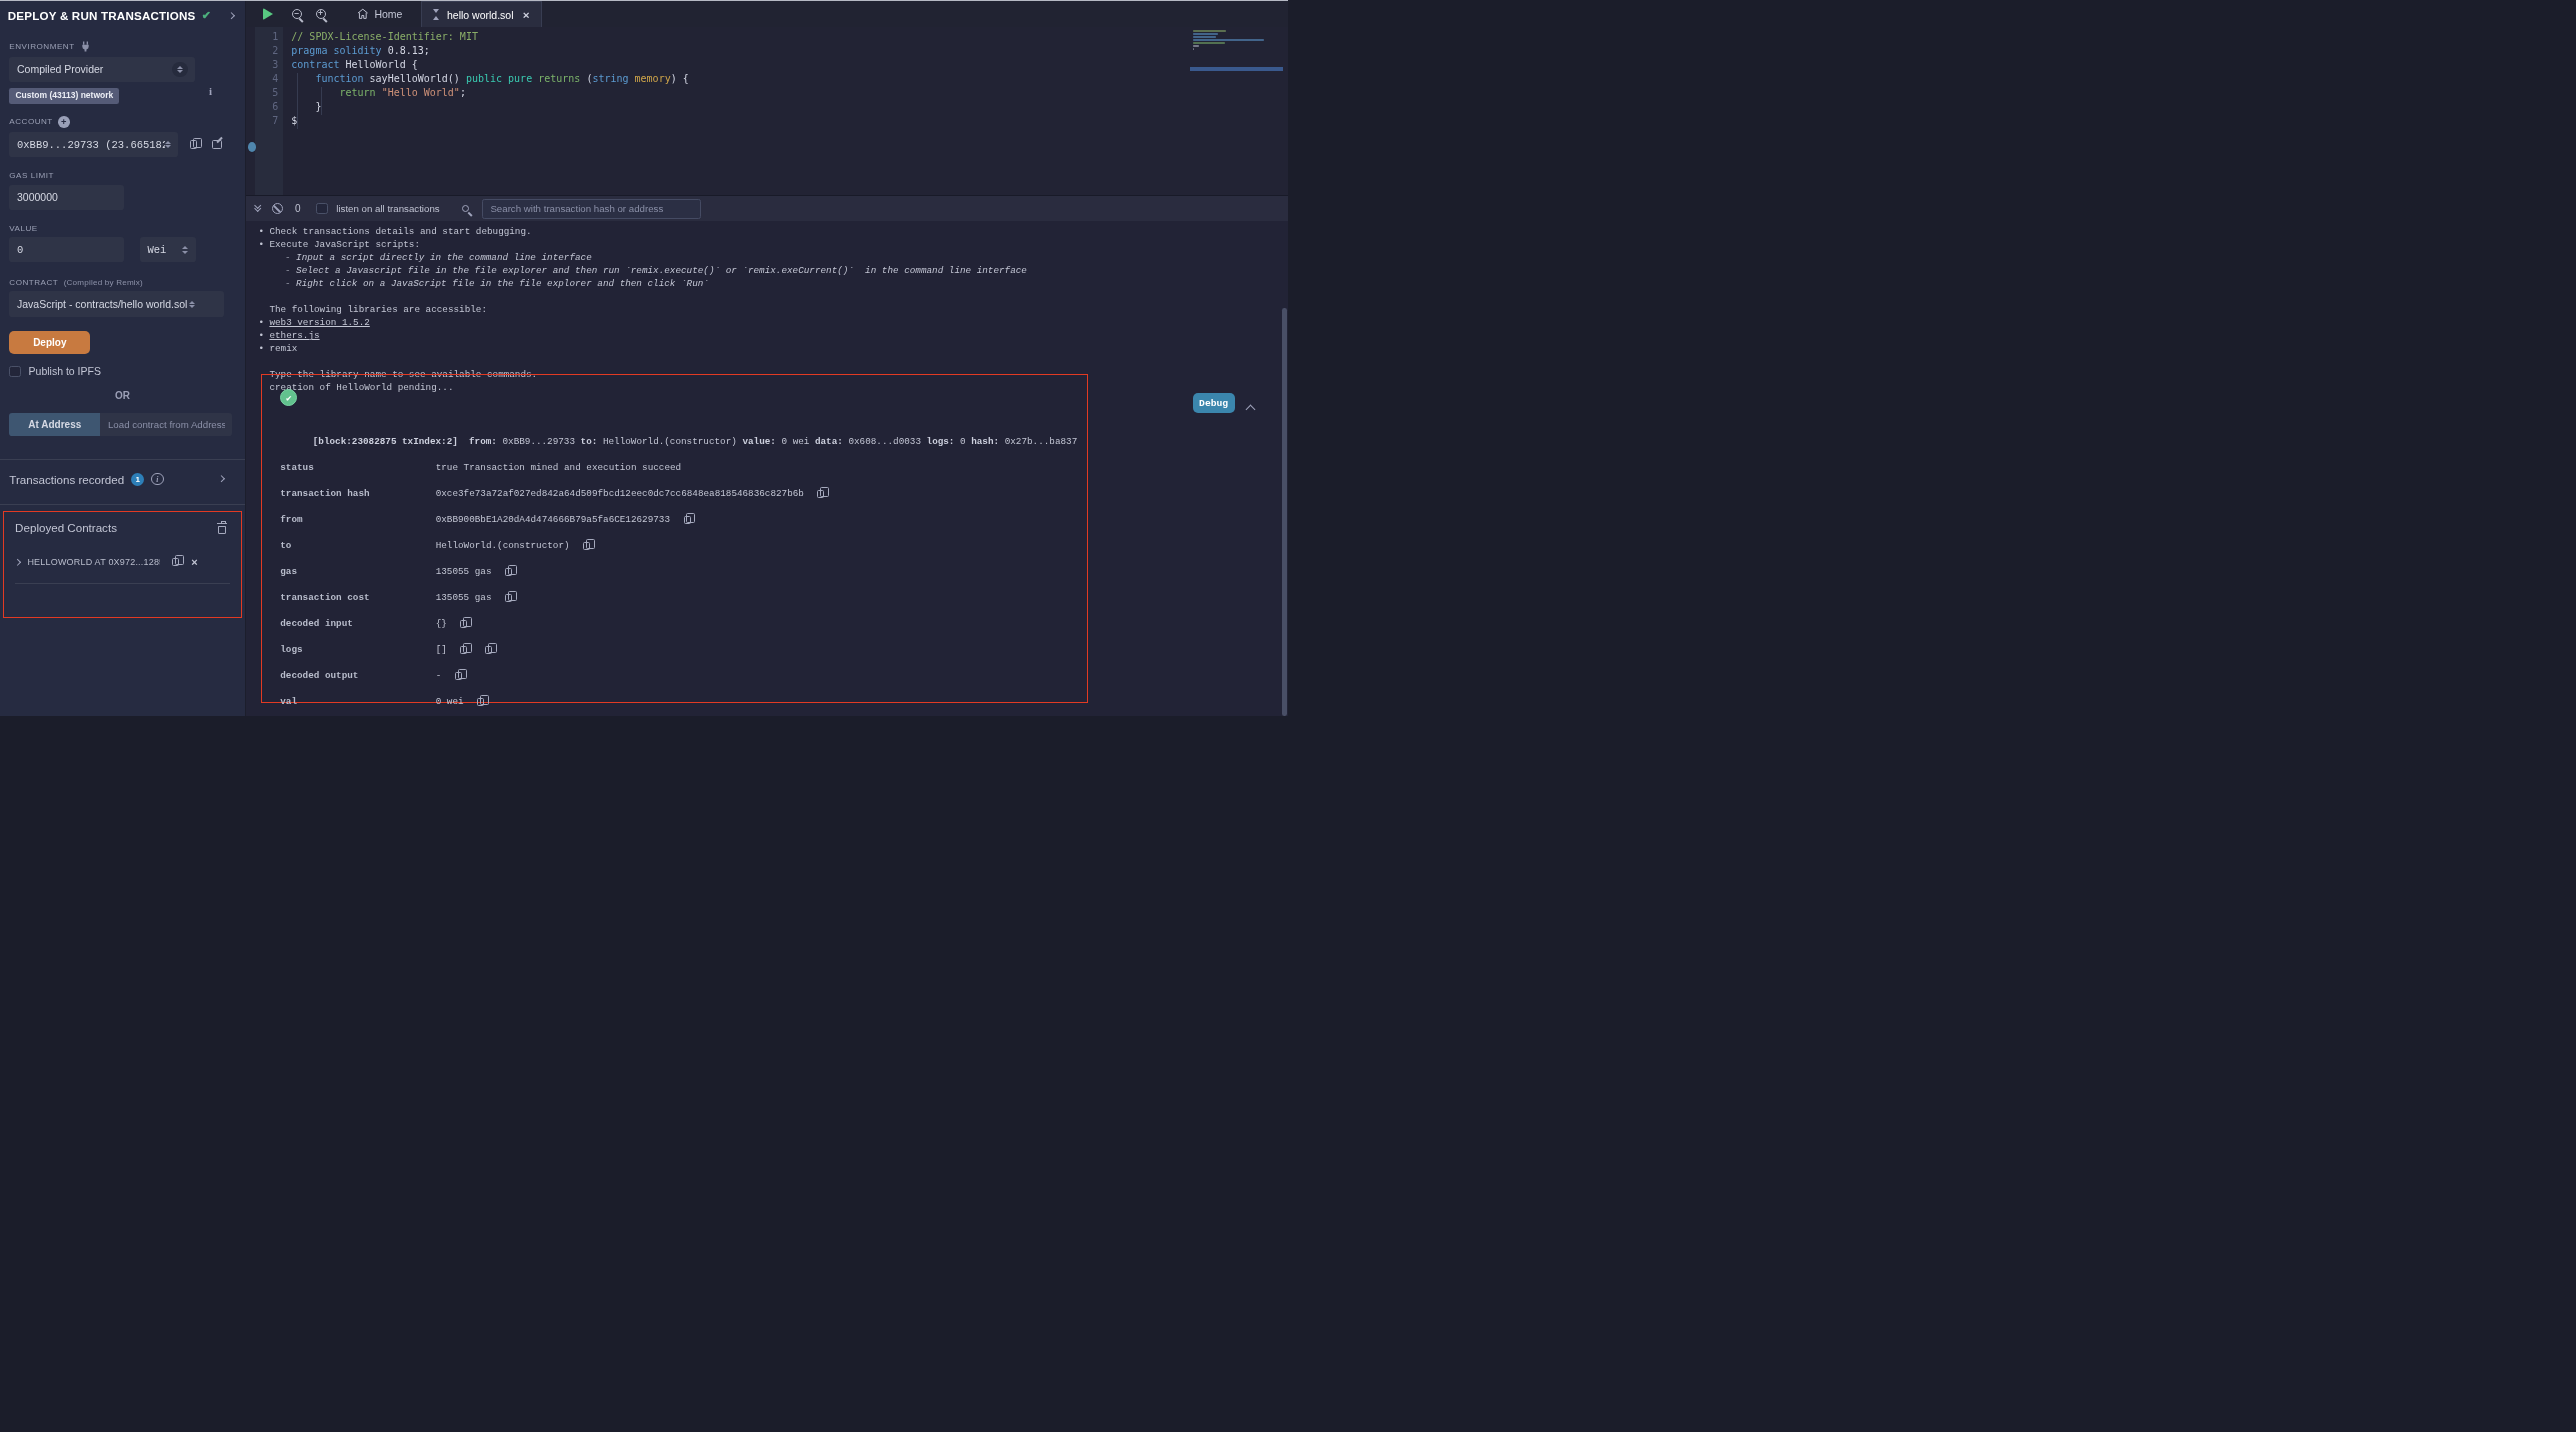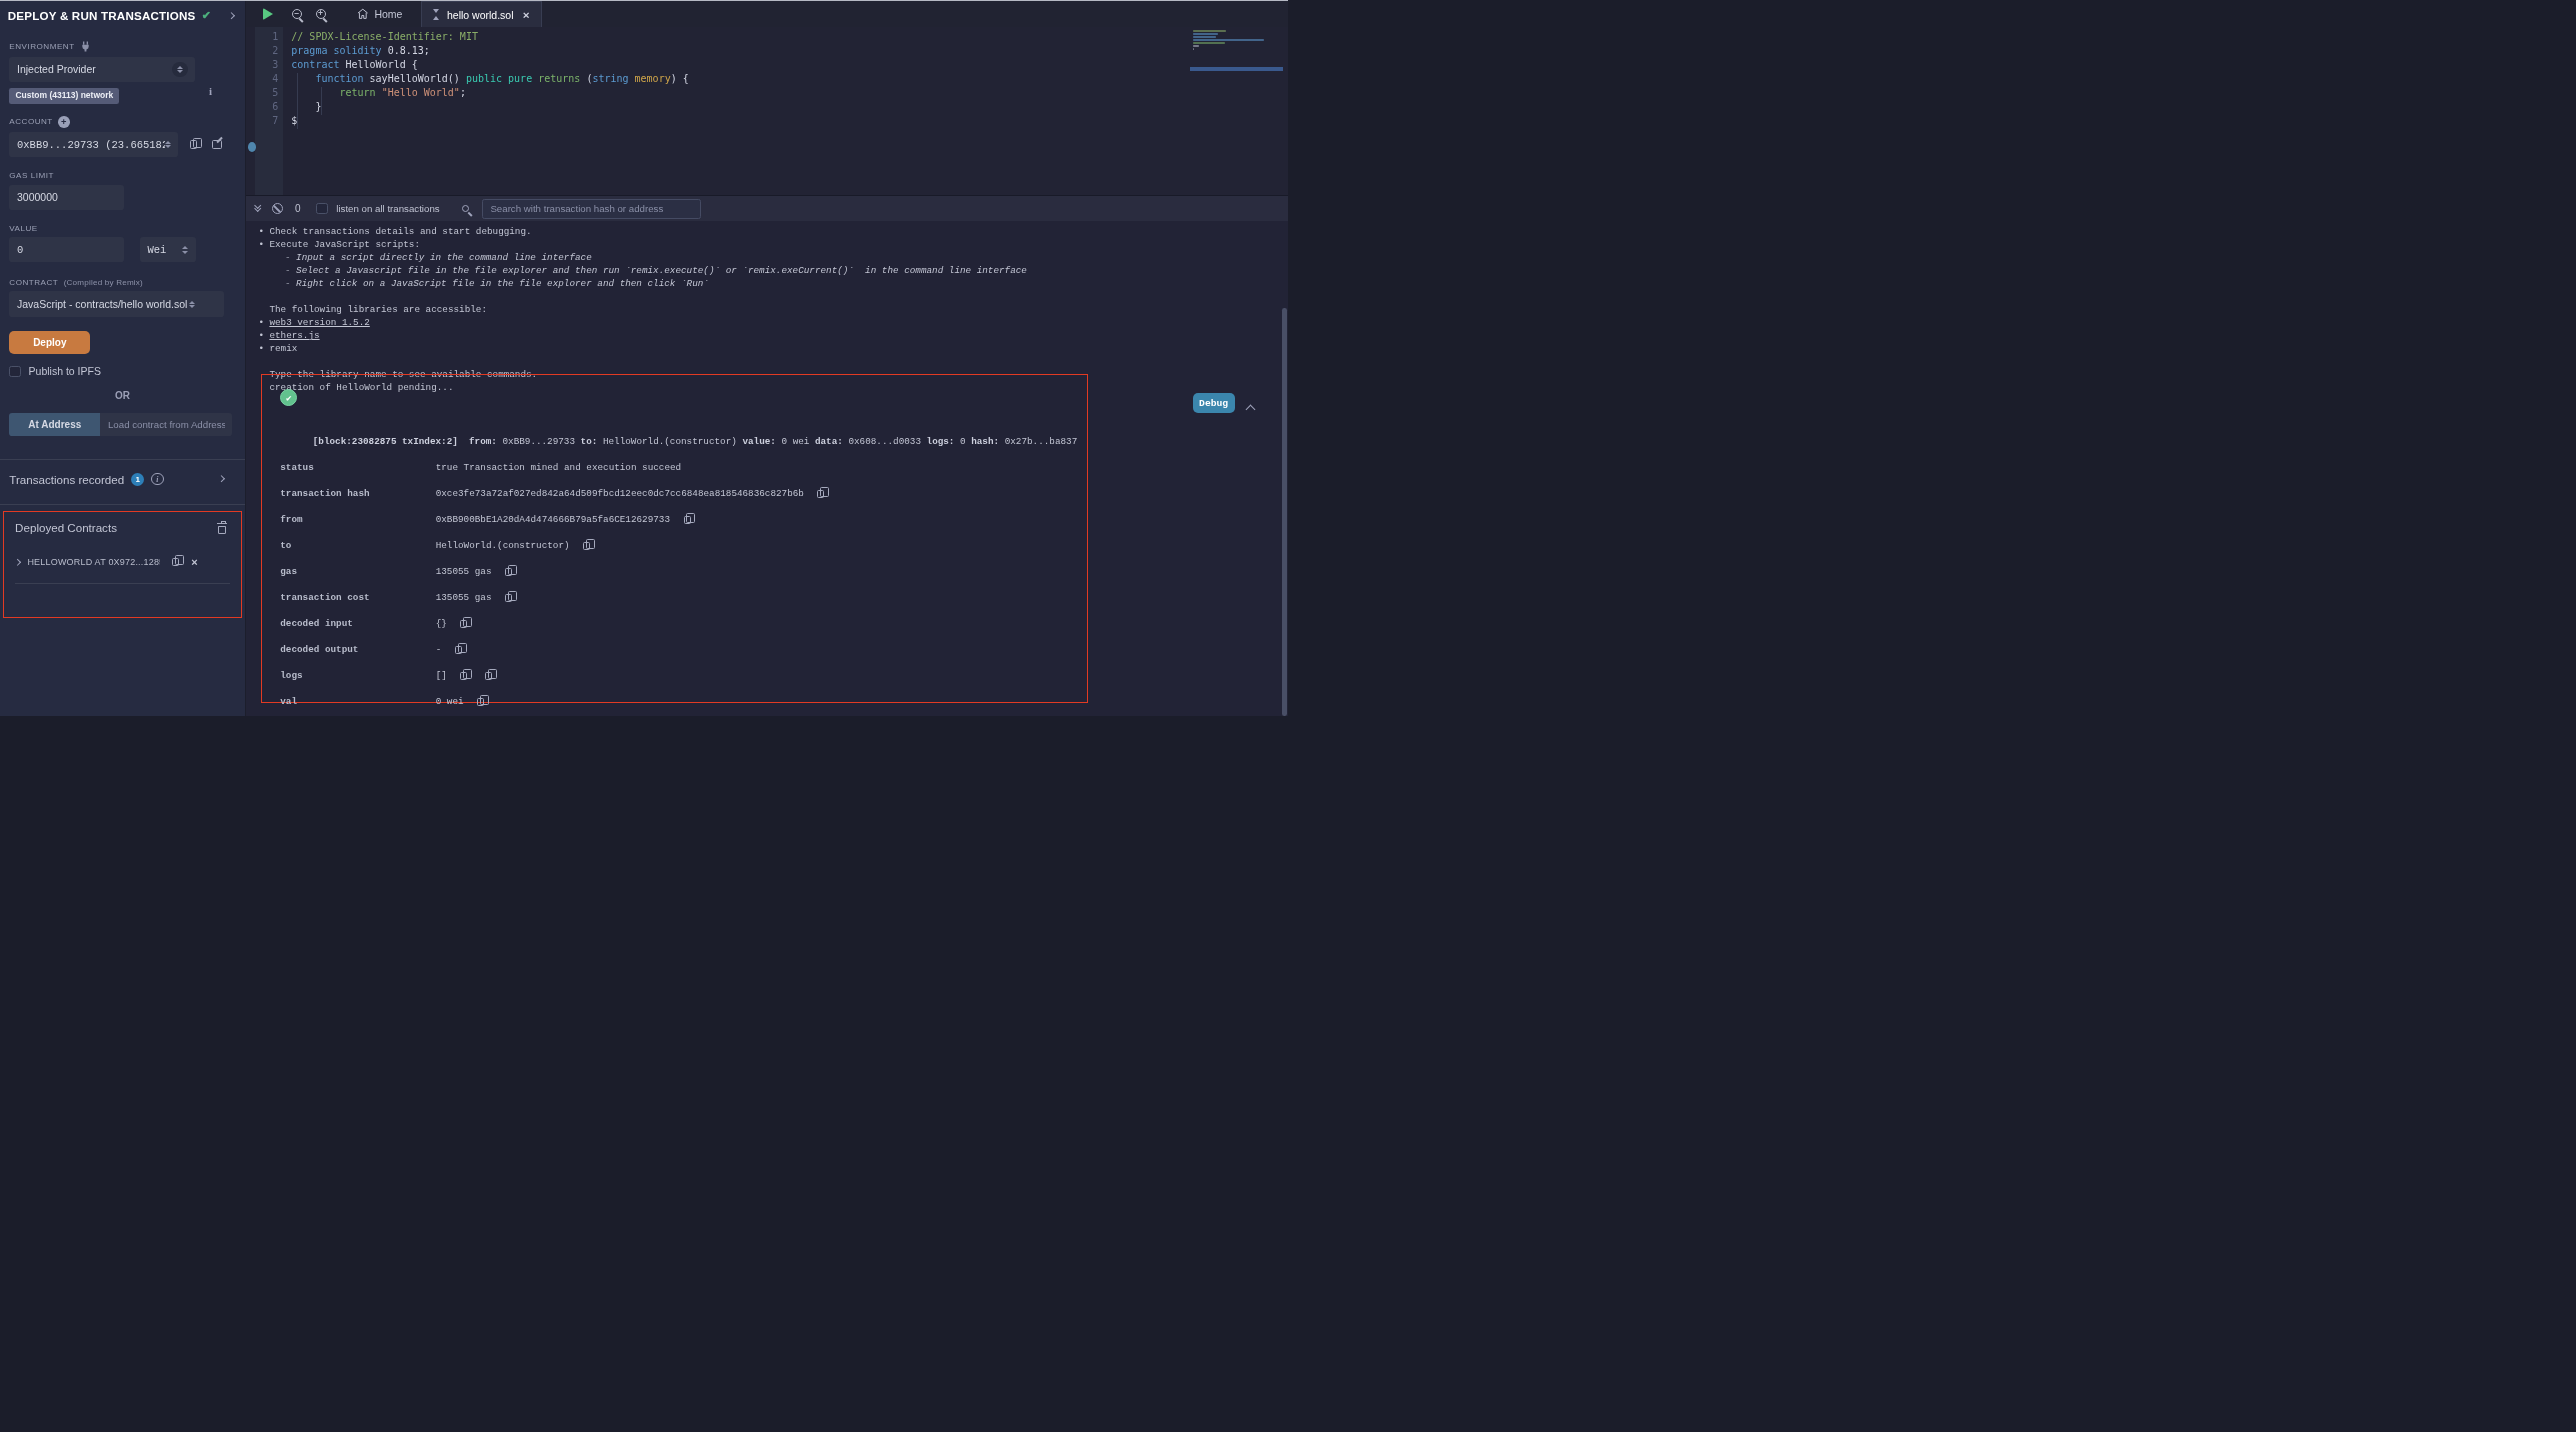--- a/index.html
+++ b/index.html
@@ -154,21 +154,21 @@
     </div>
 
     <div class="sec-label">
       <span>ENVIRONMENT</span>
       <svg width="11" height="11" viewBox="0 0 24 24">
           <path d="M8 1v7M16 1v7" stroke="#8b90a8" stroke-width="3" fill="none"></path>
           <path d="M5 8h14v4a7 7 0 0 1-5 6.7V23h-4v-4.3A7 7 0 0 1 5 12z" fill="#8b90a8"></path>
         </svg>
     </div>
     <div class="select" style="width:186px;">
-      <span>Injected Provider</span>
+      <span>Compiled Provider</span>
       <span class="arrow-circle">
           <span class="tri-up"></span>
           <span class="tri-down"></span>
         </span>
     </div>
     <span class="ic-info-i" style="position:absolute; left:209px; top:84px;">i</span>
     <span class="net-badge">Custom (43113) network</span>
 
     <div class="sec-label" style="margin-top:12.4px;">
       <span>ACCOUNT</span>
@@ -417,35 +417,35 @@
             <div class="rrow">
               <div class="rlab">decoded input</div>
               <div class="rval">
                 <span>{}</span>
                 <span class="icon-btn">
                   <span class="ic-copy"></span>
                 </span>
               </div>
             </div>
             <div class="rrow">
+              <div class="rlab">logs</div>
+              <div class="rval">
+                <span>[]</span>
+                <span class="icon-btn">
+                  <span class="ic-copy"></span>
+                </span>
+                <span class="icon-btn">
+                  <span class="ic-copy"></span>
+                </span>
+              </div>
+            </div>
+            <div class="rrow">
               <div class="rlab">decoded output</div>
               <div class="rval">
                 <span>-</span>
-                <span class="icon-btn">
-                  <span class="ic-copy"></span>
-                </span>
-              </div>
-            </div>
-            <div class="rrow">
-              <div class="rlab">logs</div>
-              <div class="rval">
-                <span>[]</span>
-                <span class="icon-btn">
-                  <span class="ic-copy"></span>
-                </span>
                 <span class="icon-btn">
                   <span class="ic-copy"></span>
                 </span>
               </div>
             </div>
             <div class="rrow">
               <div class="rlab">val</div>
               <div class="rval">
                 <span>0 wei</span>
                 <span class="icon-btn">

